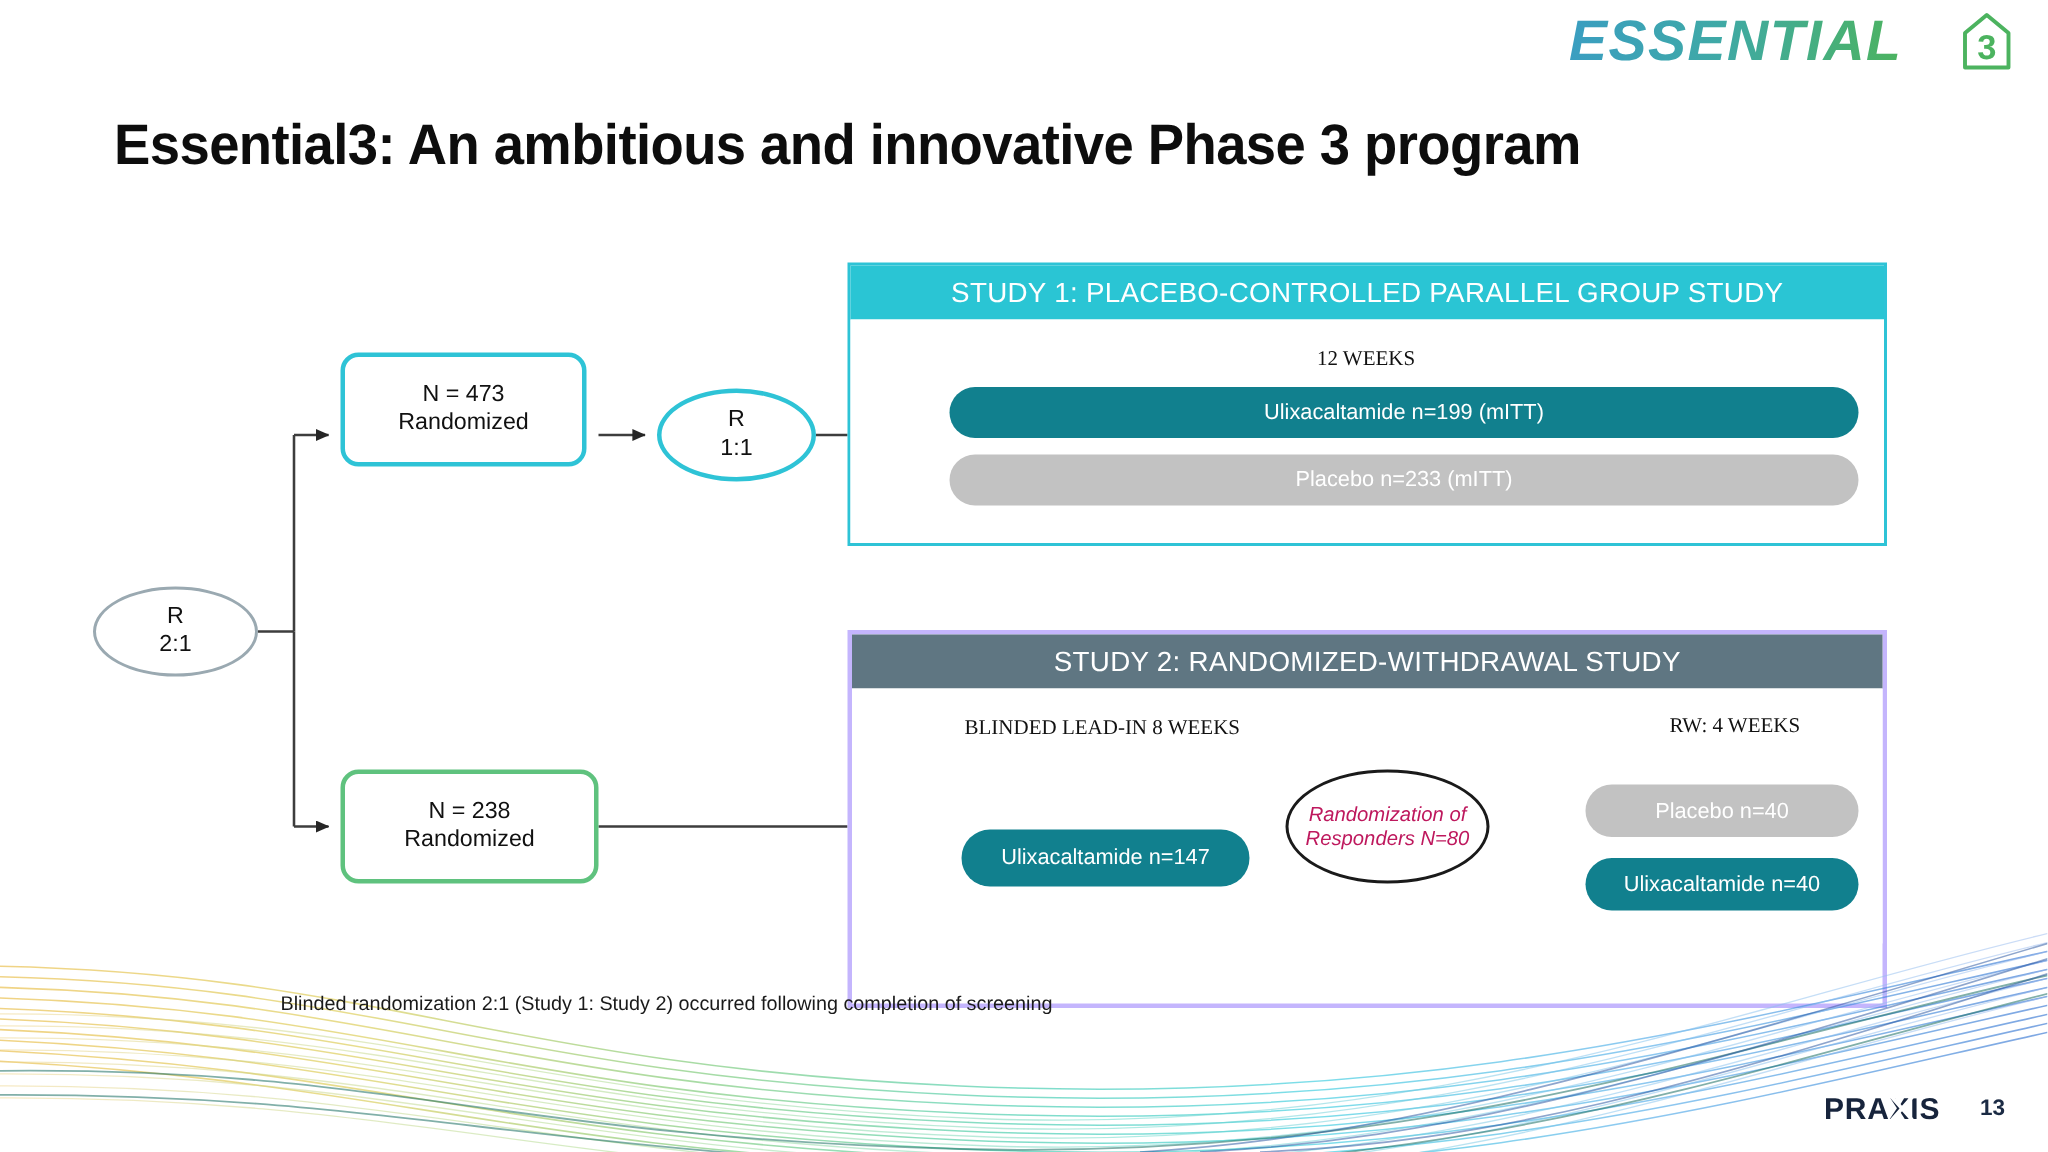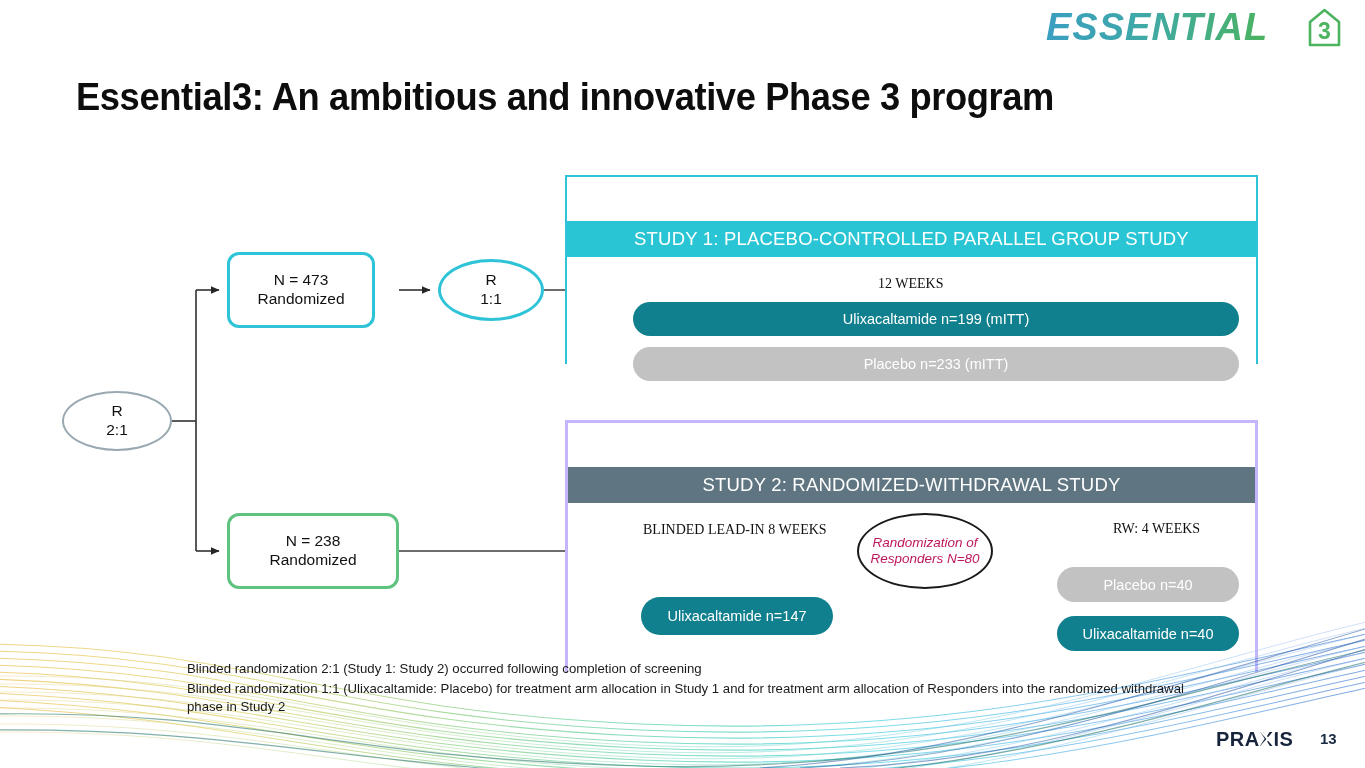--- a/index.html
+++ b/index.html
@@ -27,37 +27,36 @@
 
   
   #diagram { position: absolute; left: 0; top: 0; width: 1365px; height: 660px; }
   #wires { position: absolute; left: 0; top: 0; width: 1365px; height: 660px; }
 
   .node { position: absolute; display: flex; align-items: center; justify-content: center;
           text-align: center; line-height: 1.22; }
 
   
   .rbox { border-radius: 12px; background: #fff; font-size: 15.5px; color: #111; }
-  #box473 { left: 227px; top: 252px; width: 148px; height: 76px; border: 3px solid #2ec3d6; }
+  #box473 { left: 227px; top: 235px; width: 164px; height: 76px; border: 3px solid #2ec3d6; }
   #box238 { left: 227px; top: 513px; width: 172px; height: 76px; border: 3px solid #5fc27e; align-items: center; }
 
   
   .ell { border-radius: 50%; background: #fff; font-size: 15.5px; color: #111; }
   #ellR21 { left: 62px; top: 391px; width: 110px; height: 60px; border: 2.5px solid #9aa9b1; }
   #ellR11 { left: 438px; top: 259px; width: 106px; height: 62px; border: 3px solid #2ec3d6; }
   #ellResp { left: 857px; top: 513px; width: 136px; height: 76px; border: 2px solid #1a1a1a;
              font-size: 13.5px; color: #be185d; font-style: italic; }
 
   
   .panel { position: absolute; background: #fff; }
   .panel-hdr {
     height: 36px; display: flex; align-items: center; justify-content: center;
     color: #fff; font-size: 18.5px; letter-spacing: 0.2px;
     font-family: "Liberation Sans Narrow", "Liberation Sans", sans-serif;
-    margin-top: 44px;
   }
   .panel-body { position: relative; background: #fff; }
 
   #study1 { left: 565px; top: 175px; width: 693px; height: 189px; border: 2px solid #2ec3d6; }
   #study1 .panel-hdr { background: #2ac5d4; }
   #study1 .panel-body { height: 149px; }
 
   #study2 { left: 565px; top: 420px; width: 693px; height: 252px; border: 3px solid #c4b5fd; }
   #study2 .panel-hdr { background: #5f7682; }
   #study2 .panel-body { height: 170px; }
@@ -251,21 +250,20 @@
     </g>
     <g fill="none" stroke="#1f4e9c" stroke-width="1.1" opacity="0.5">
       <path d="M760,150 C930,140 1080,96 1375,8"></path>
       <path d="M800,150 C960,142 1100,104 1375,18"></path>
       <path d="M840,150 C990,144 1120,110 1375,28"></path>
     </g>
   </svg>
 
   <div id="footnotes">
     <p>Blinded randomization 2:1 (Study 1: Study 2) occurred following completion of screening</p>
-    <p>Blinded randomization 1:1 (Ulixacaltamide: Placebo) for treatment arm allocation in Study 1 and for treatment arm allocation of Responders into the randomized withdrawal phase in Study 2</p>
   </div>
 
   <div id="praxis">
     <svg width="88" height="26" viewBox="0 0 88 26" xmlns="http://www.w3.org/2000/svg">
       <text x="0" y="20" font-family="'Liberation Sans','DejaVu Sans',sans-serif" font-size="20" font-weight="bold" letter-spacing="0.5" fill="#17243c">PRAXIS</text>
       <g stroke="#ffffff" stroke-width="2.4" stroke-linecap="round">
         <line x1="44" y1="4" x2="60" y2="22"></line>
         <line x1="60" y1="4" x2="44" y2="22"></line>
       </g>
     </svg>

